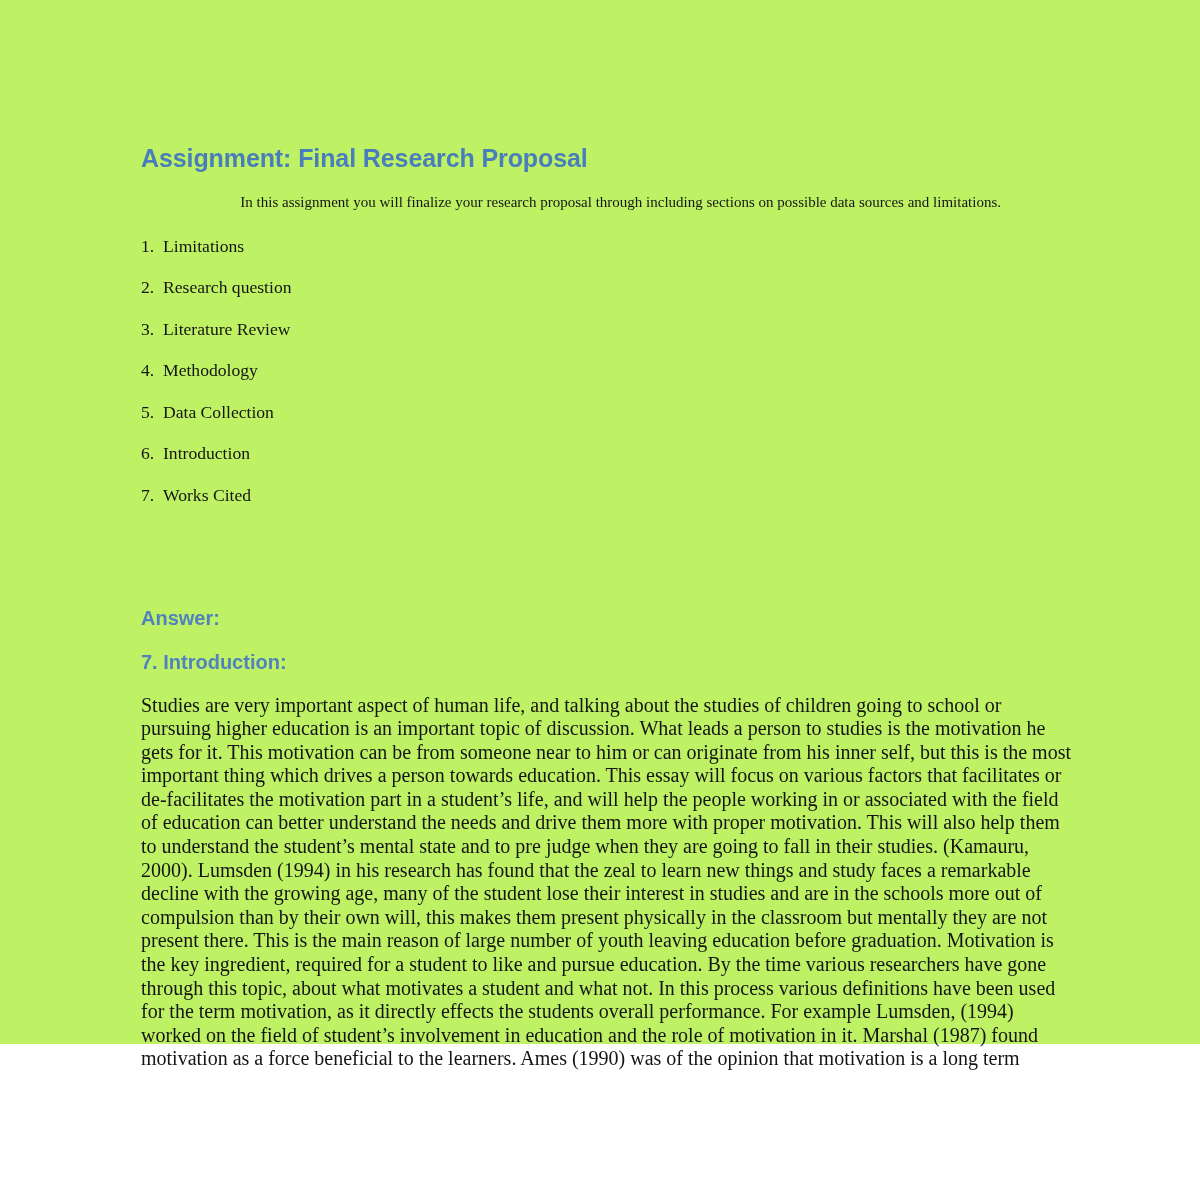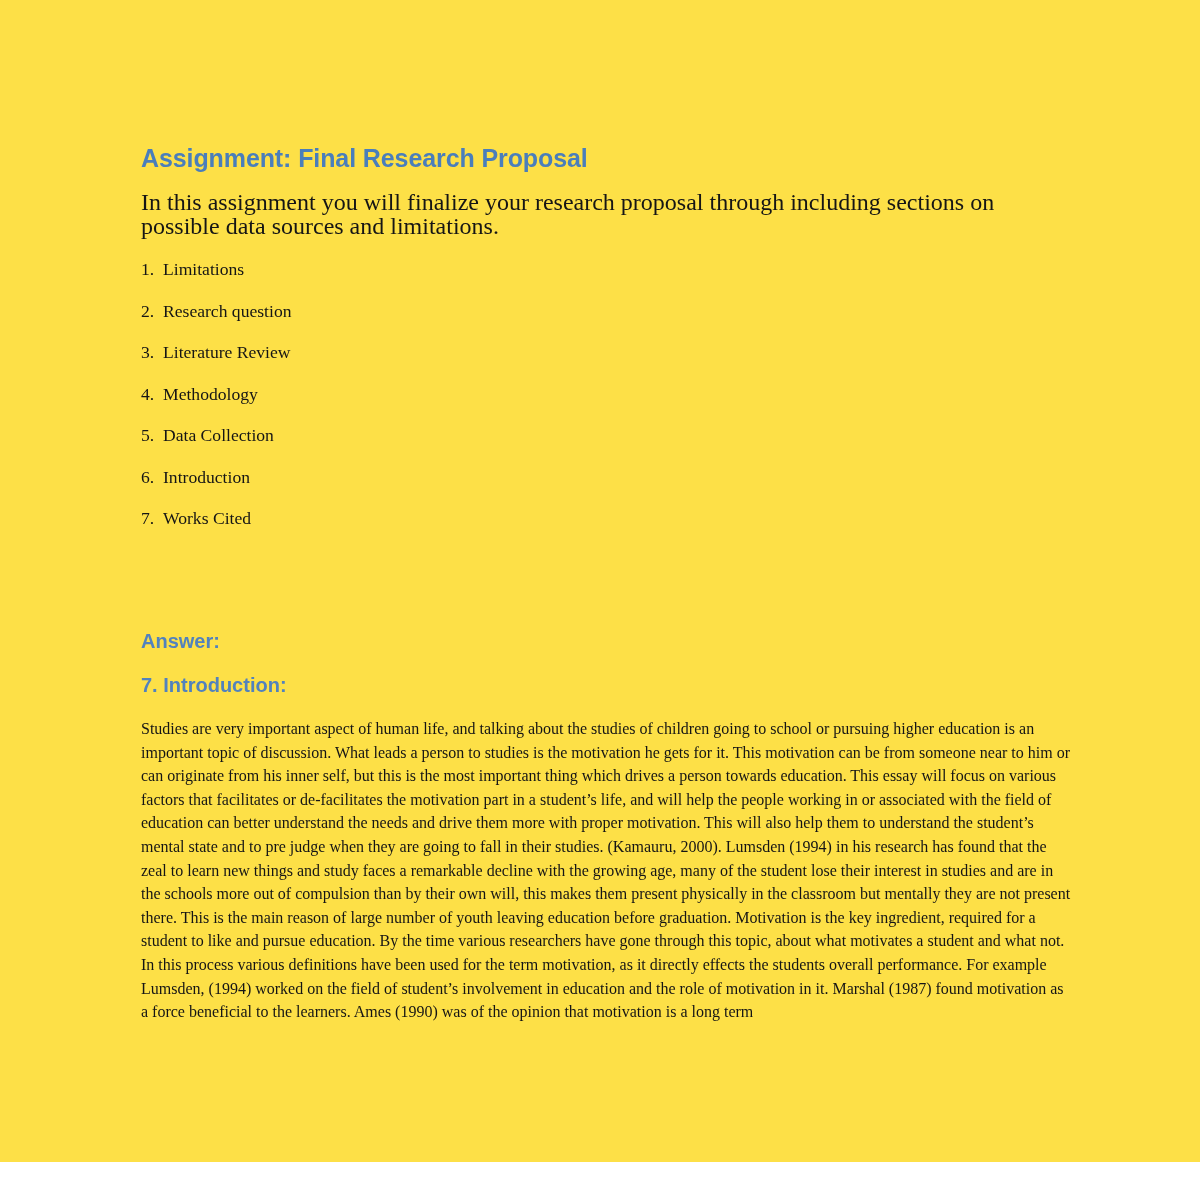--- a/index.html
+++ b/index.html
@@ -12,22 +12,22 @@
     height: 1200px;
     overflow: hidden;
     font-family: "Liberation Serif", "DejaVu Serif", serif;
     color: #1a1a1a;
     -webkit-font-smoothing: antialiased;
   }
 
   .page {
     position: relative;
     width: 1200px;
-    height: 1162px;
-    background: #fde047;
+    height: 1044px;
+    background: #bef264;
     box-sizing: border-box;
   }
 
   .content {
     position: absolute;
     left: 141px;
     top: 143px;
     width: 932px;
   }
 
@@ -55,29 +55,30 @@
     margin-top: 0;
     margin-bottom: 22px;
   }
 
   .section-heading {
     margin-bottom: 21px;
   }
 
   
   .intro-para {
-    font-size: 24px;
+    font-size: 15px;
     line-height: 23.5px;
     margin: 12px 0 20px 0;
     width: 860px;
     color: #151515;
+    text-align: right;
   }
 
   .body-para {
-    font-size: 16px;
+    font-size: 20px;
     line-height: 23.6px;
     margin: 0;
     width: 932px;
     color: #151515;
     text-align: left;
   }
 
   
   .outline-list {
     list-style: none;

